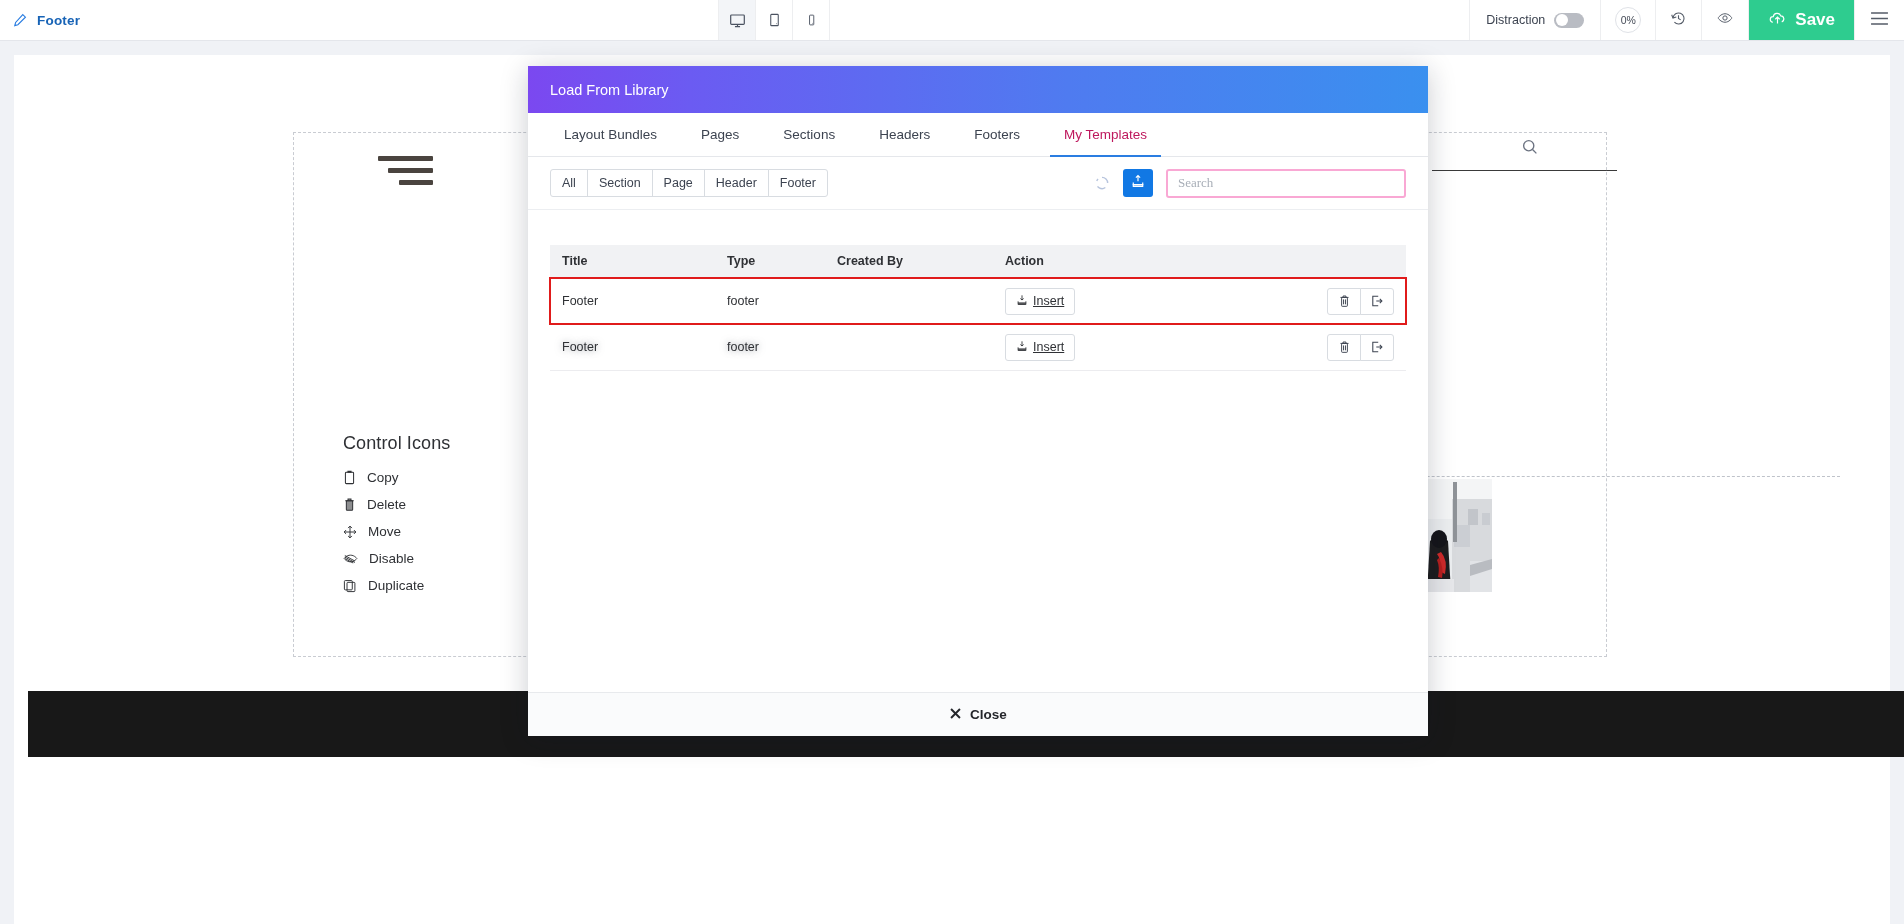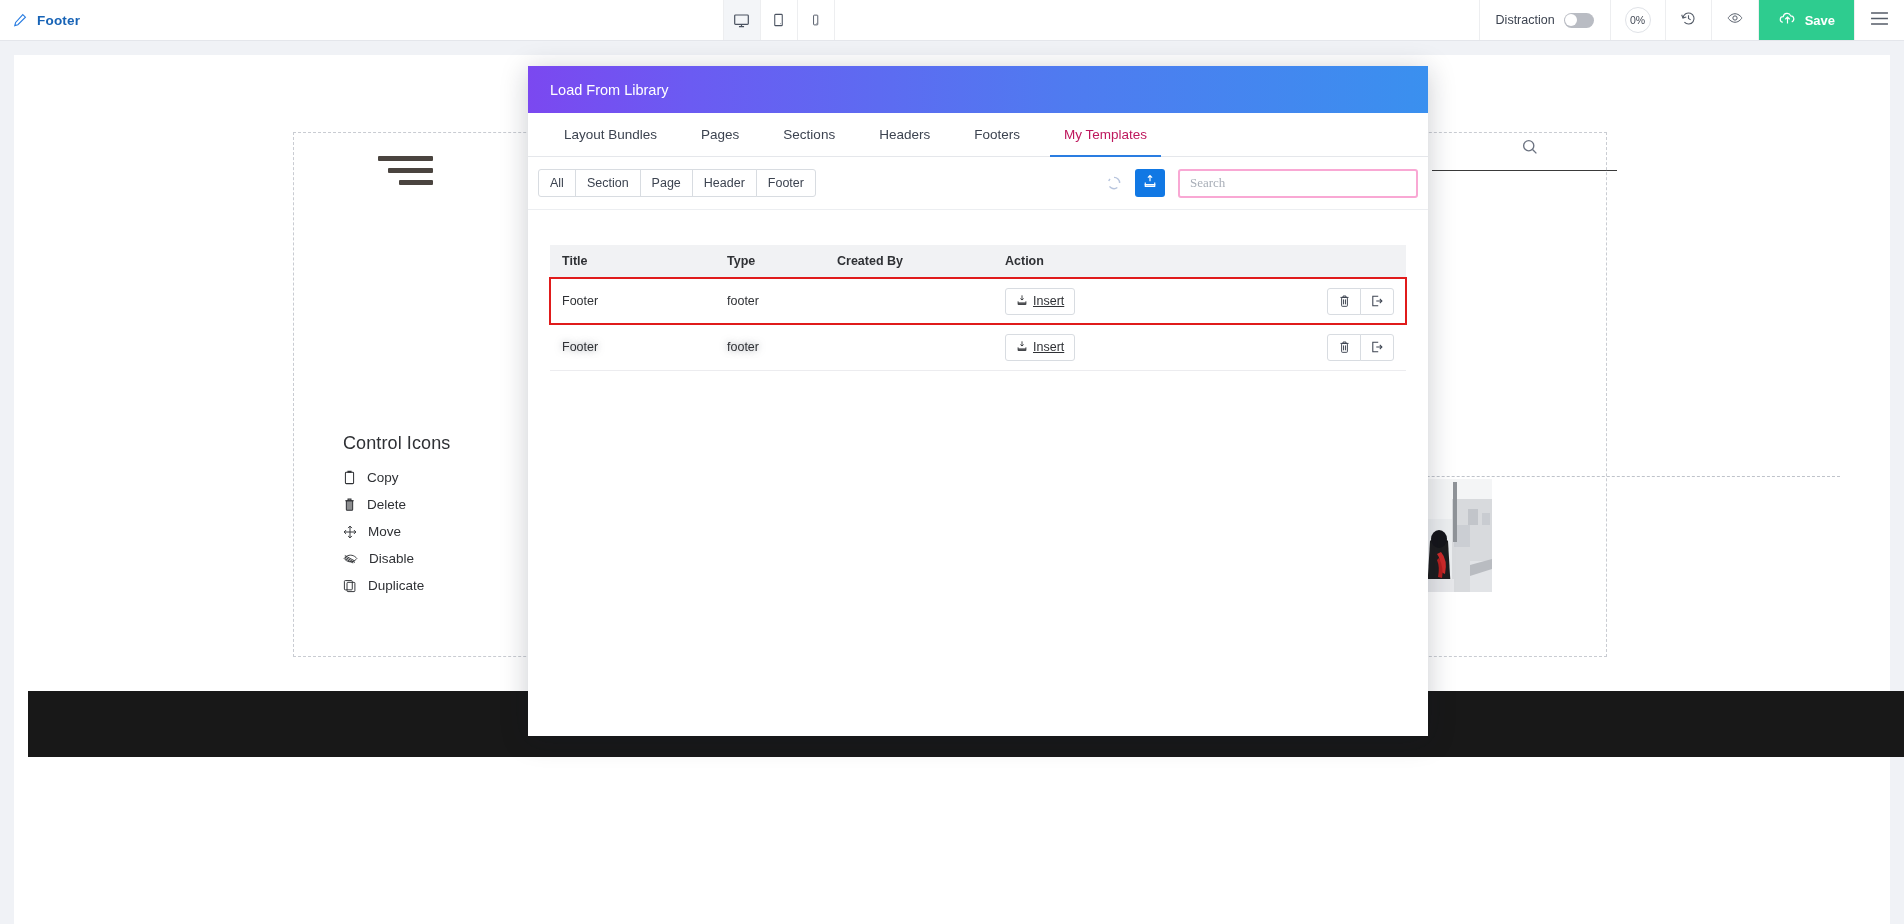--- a/index.html
+++ b/index.html
@@ -56,21 +56,21 @@
     width: 26px; height: 26px; border-radius: 50%;
     border: 1px solid #dfe2e7;
     display: flex; align-items: center; justify-content: center;
     font-size: 10.5px; color: #454b57;
   }
   .save-btn {
     background: #2ecc8f; color: #ffffff;
     display: flex; align-items: center; gap: 8px;
     padding: 0 19px; cursor: pointer;
   }
-  .save-label { font-size: 13px; font-weight: bold; }
+  .save-label { font-size: 17px; font-weight: bold; }
   .hamburger-cell { padding: 0 15px; border-left: 1px solid #edeef0; }
 
   
   .canvas-wrap {
     position: absolute; top: 41px; left: 0;
     width: 1904px; height: 883px;
     background: #f0f2f6;
     overflow: hidden;
   }
   .page {
@@ -159,21 +159,21 @@
   }
   .mtab {
     display: flex; align-items: center; padding: 0 14px;
     font-size: 13.5px; color: #3c4350; cursor: pointer;
     border-bottom: 2px solid transparent; margin-bottom: -1px;
   }
   .mtab.active { color: #be185d; border-bottom-color: #2a7de1; }
 
   .filter-row {
     height: 53px; flex: none;
-    display: flex; align-items: center; padding: 0 10px;
+    display: flex; align-items: center; padding: 0 22px;
     border-bottom: 1px solid #eceef1;
   }
   .btn-group { display: flex; }
   .fbtn {
     height: 28px; padding: 0 11px;
     display: flex; align-items: center; justify-content: center;
     font-size: 12.5px; color: #3c4350;
     background: #ffffff; border: 1px solid #d8dce1;
     margin-left: -1px; cursor: pointer;
   }
@@ -558,14 +558,24 @@
                 </span>
               </span>
             </div>
           </td>
         </tr>
 
       </tbody>
     </table>
   </div>
 
+  <div class="modal-foot">
+    <span class="close-btn">
+      <span>
+        <svg width="13" height="13" viewBox="0 0 14 14" stroke="currentColor" stroke-width="2.1">
+          <path d="M2.2 2.2l9.6 9.6M11.8 2.2l-9.6 9.6"></path>
+        </svg>
+      </span>
+      <span>Close</span>
+    </span>
+  </div>
 
 </div>
 
 </body></html>

